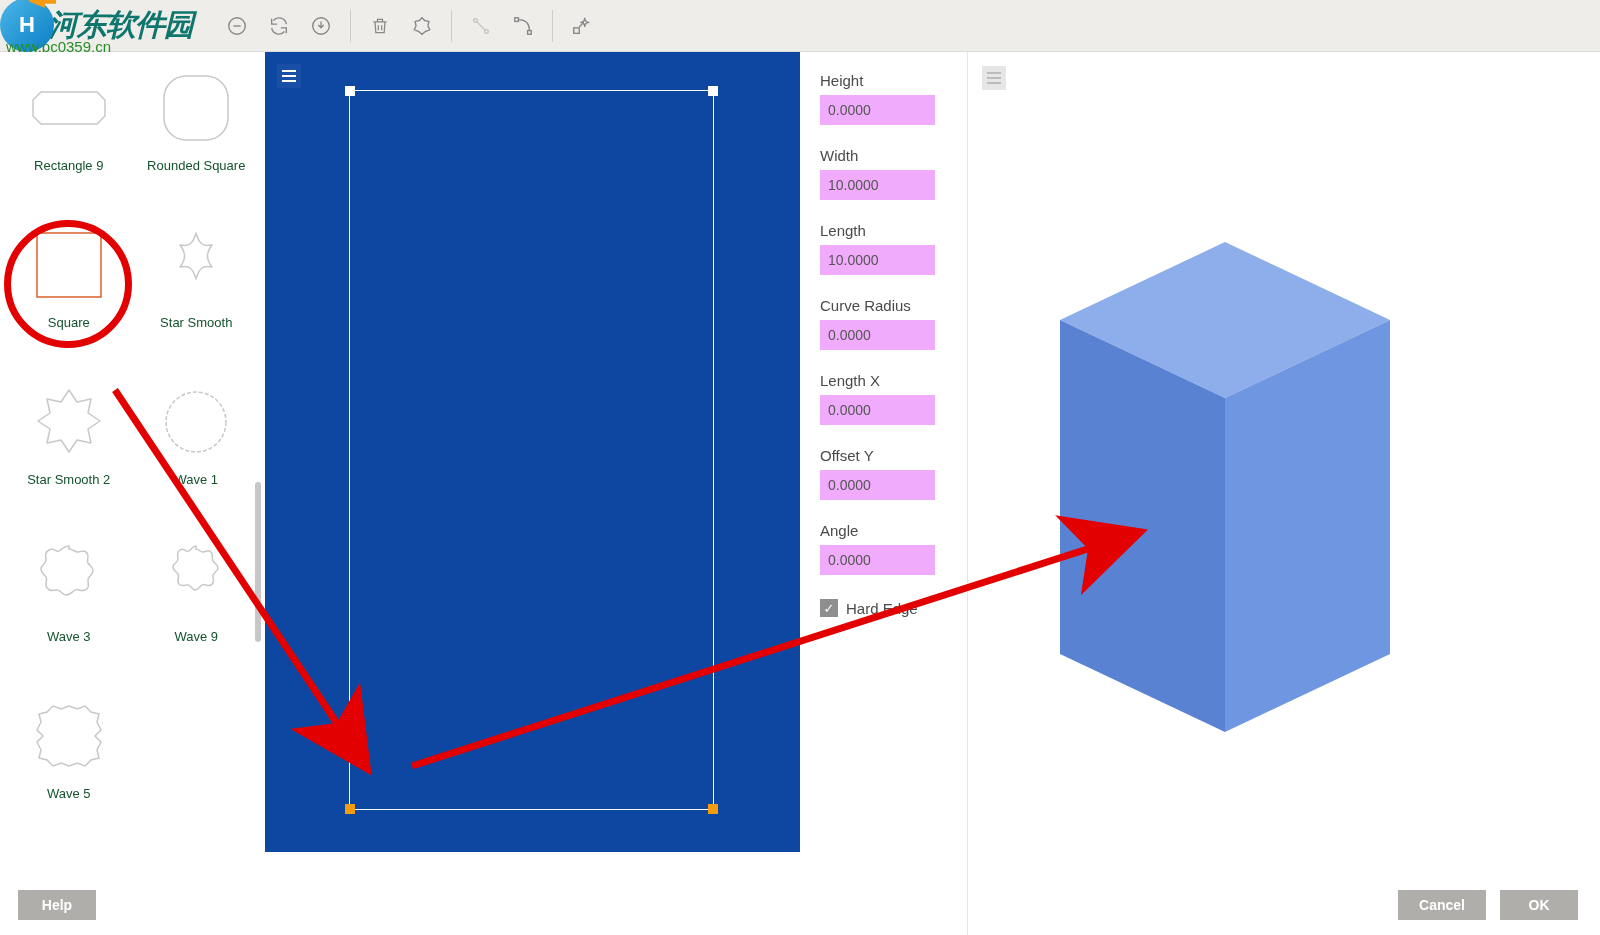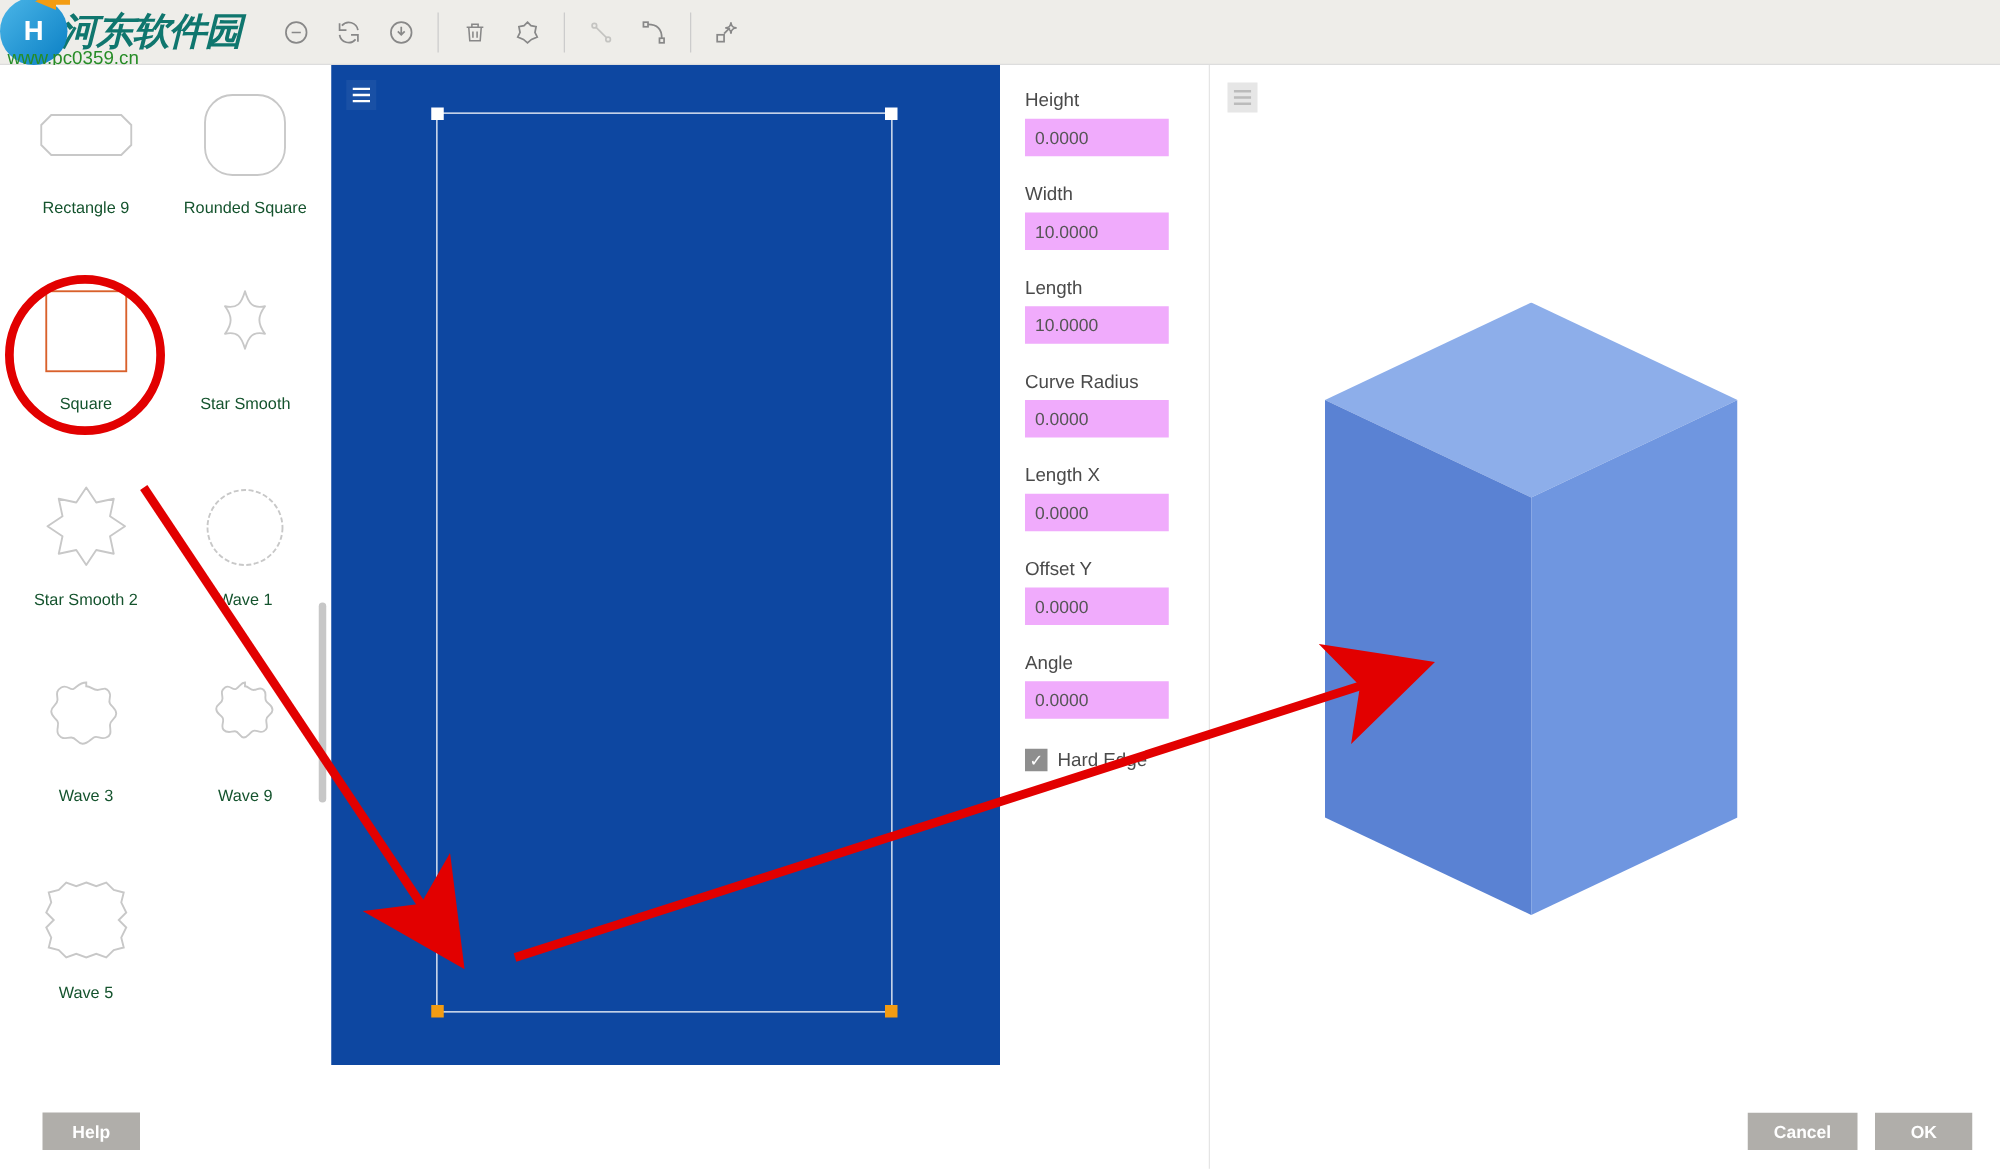--- a/index.html
+++ b/index.html
@@ -18,21 +18,21 @@
   
   .main { display: flex; height: calc(935px - 52px); }
 
   
   .shapes-panel { width: 265px; background:#fff; overflow:hidden; padding: 18px 8px 60px 8px; position: relative; }
   .shapes-grid { display: grid; grid-template-columns: 1fr 1fr; column-gap: 6px; row-gap: 54px; }
   .shape-item { display:flex; flex-direction:column; align-items:center; cursor:pointer; }
   .shape-thumb { width: 76px; height: 76px; display:flex; align-items:center; justify-content:center; }
   .shape-label { font-size: 13px; color:#14532d; text-align:center; margin-top: 12px; }
   .scrollbar-fake { position:absolute; right:4px; top:430px; width:6px; height:160px; background:#c7c7c7; border-radius:3px; }
-  .help-btn { position:absolute; bottom:15px; left:34px; width:78px; height:30px; background:#b0aeaa; color:#fff; border:none; font-size:14px; font-weight: 600; cursor:pointer; }
+  .help-btn { position:absolute; bottom:15px; left:18px; width:78px; height:30px; background:#b0aeaa; color:#fff; border:none; font-size:14px; font-weight: 600; cursor:pointer; }
 
   
   .sel-circle { position:absolute; top: 220px; left: 4px; width:128px; height:128px; border:7px solid #e20000; border-radius:50%; pointer-events:none; z-index:50; }
 
   
   .canvas-wrap { flex:none; width:535px; padding: 0; position:relative; }
   .canvas { position:absolute; top:0px; left:0px; width:535px; height:800px; background:#0d47a1; overflow:visible; }
   .canvas-menu { position:absolute; top:12px; left:12px; width:24px; height:24px; background:rgba(255,255,255,0.05); display:flex; align-items:center; justify-content:center; cursor:pointer; color:#fff; }
   .shape-rect { position:absolute; top:38px; left:84px; width:365px; height:720px; border:1px solid #fff; }
   .handle { position:absolute; width:10px; height:10px; background:#fff; }

